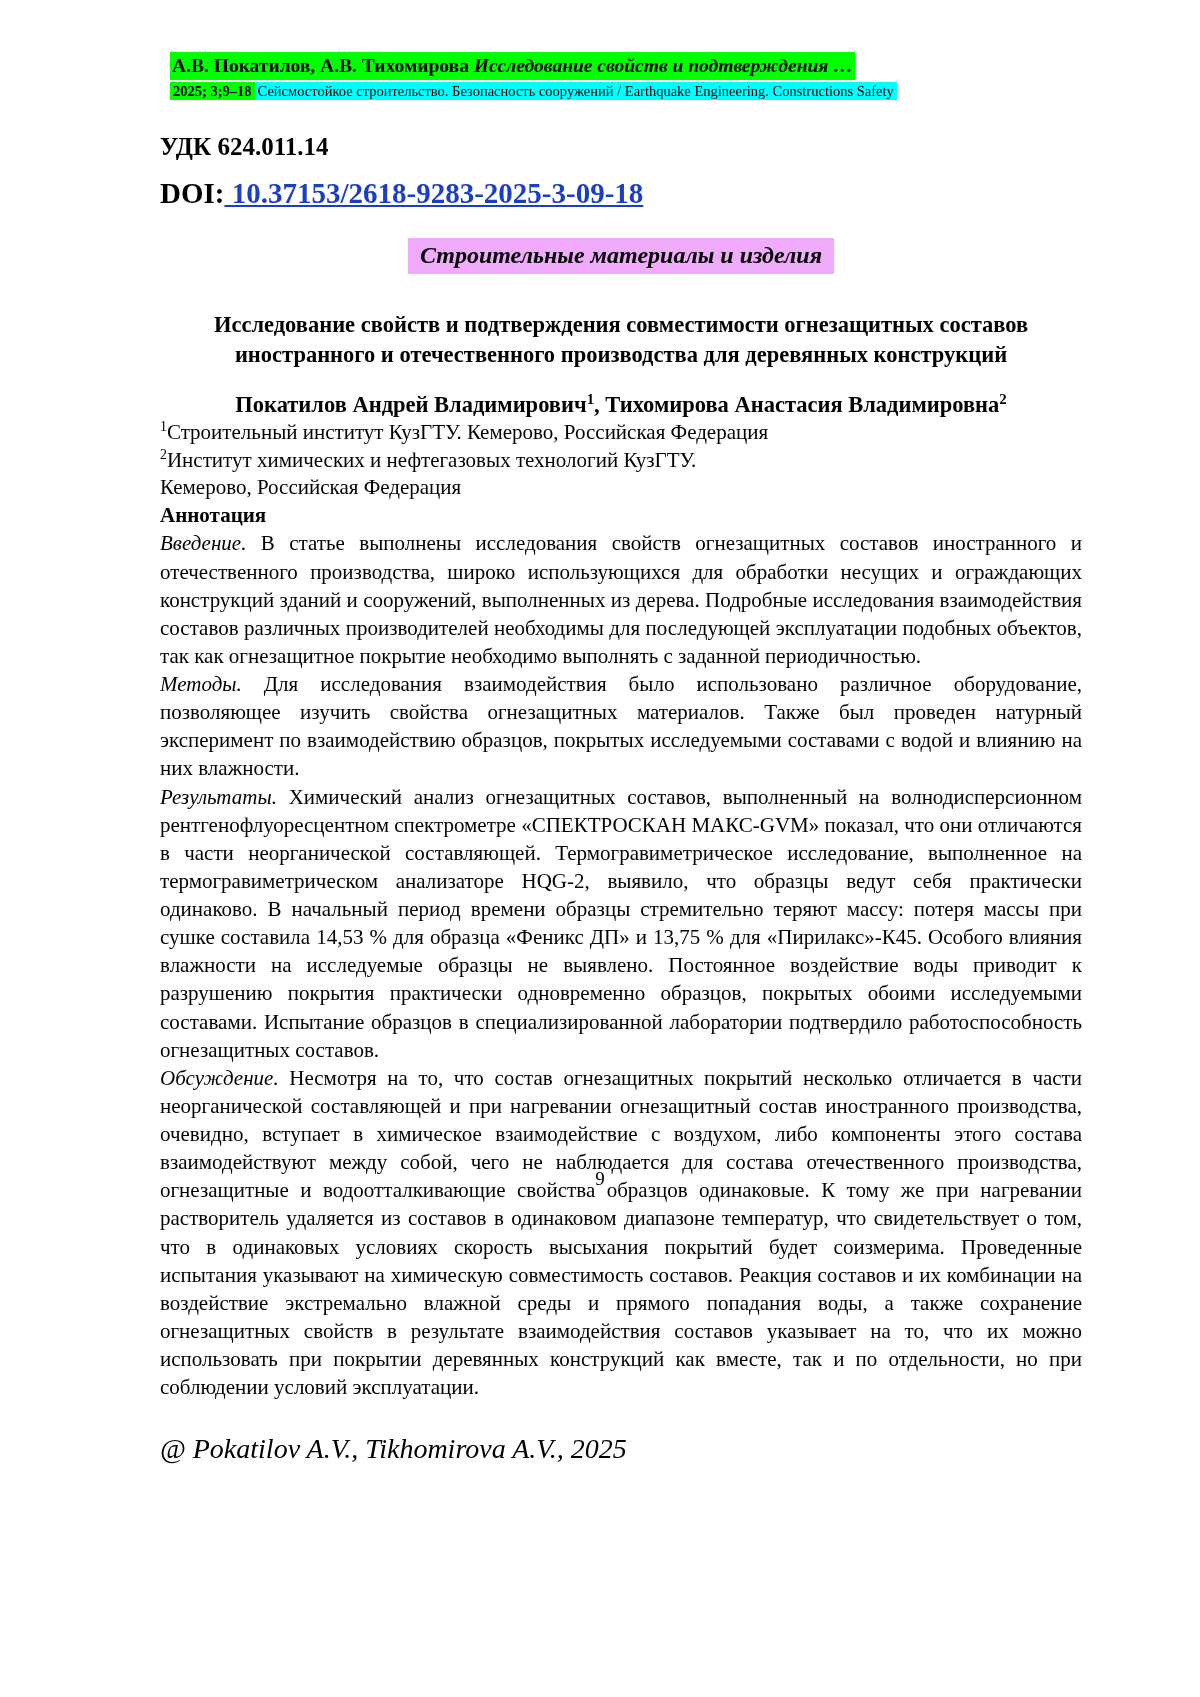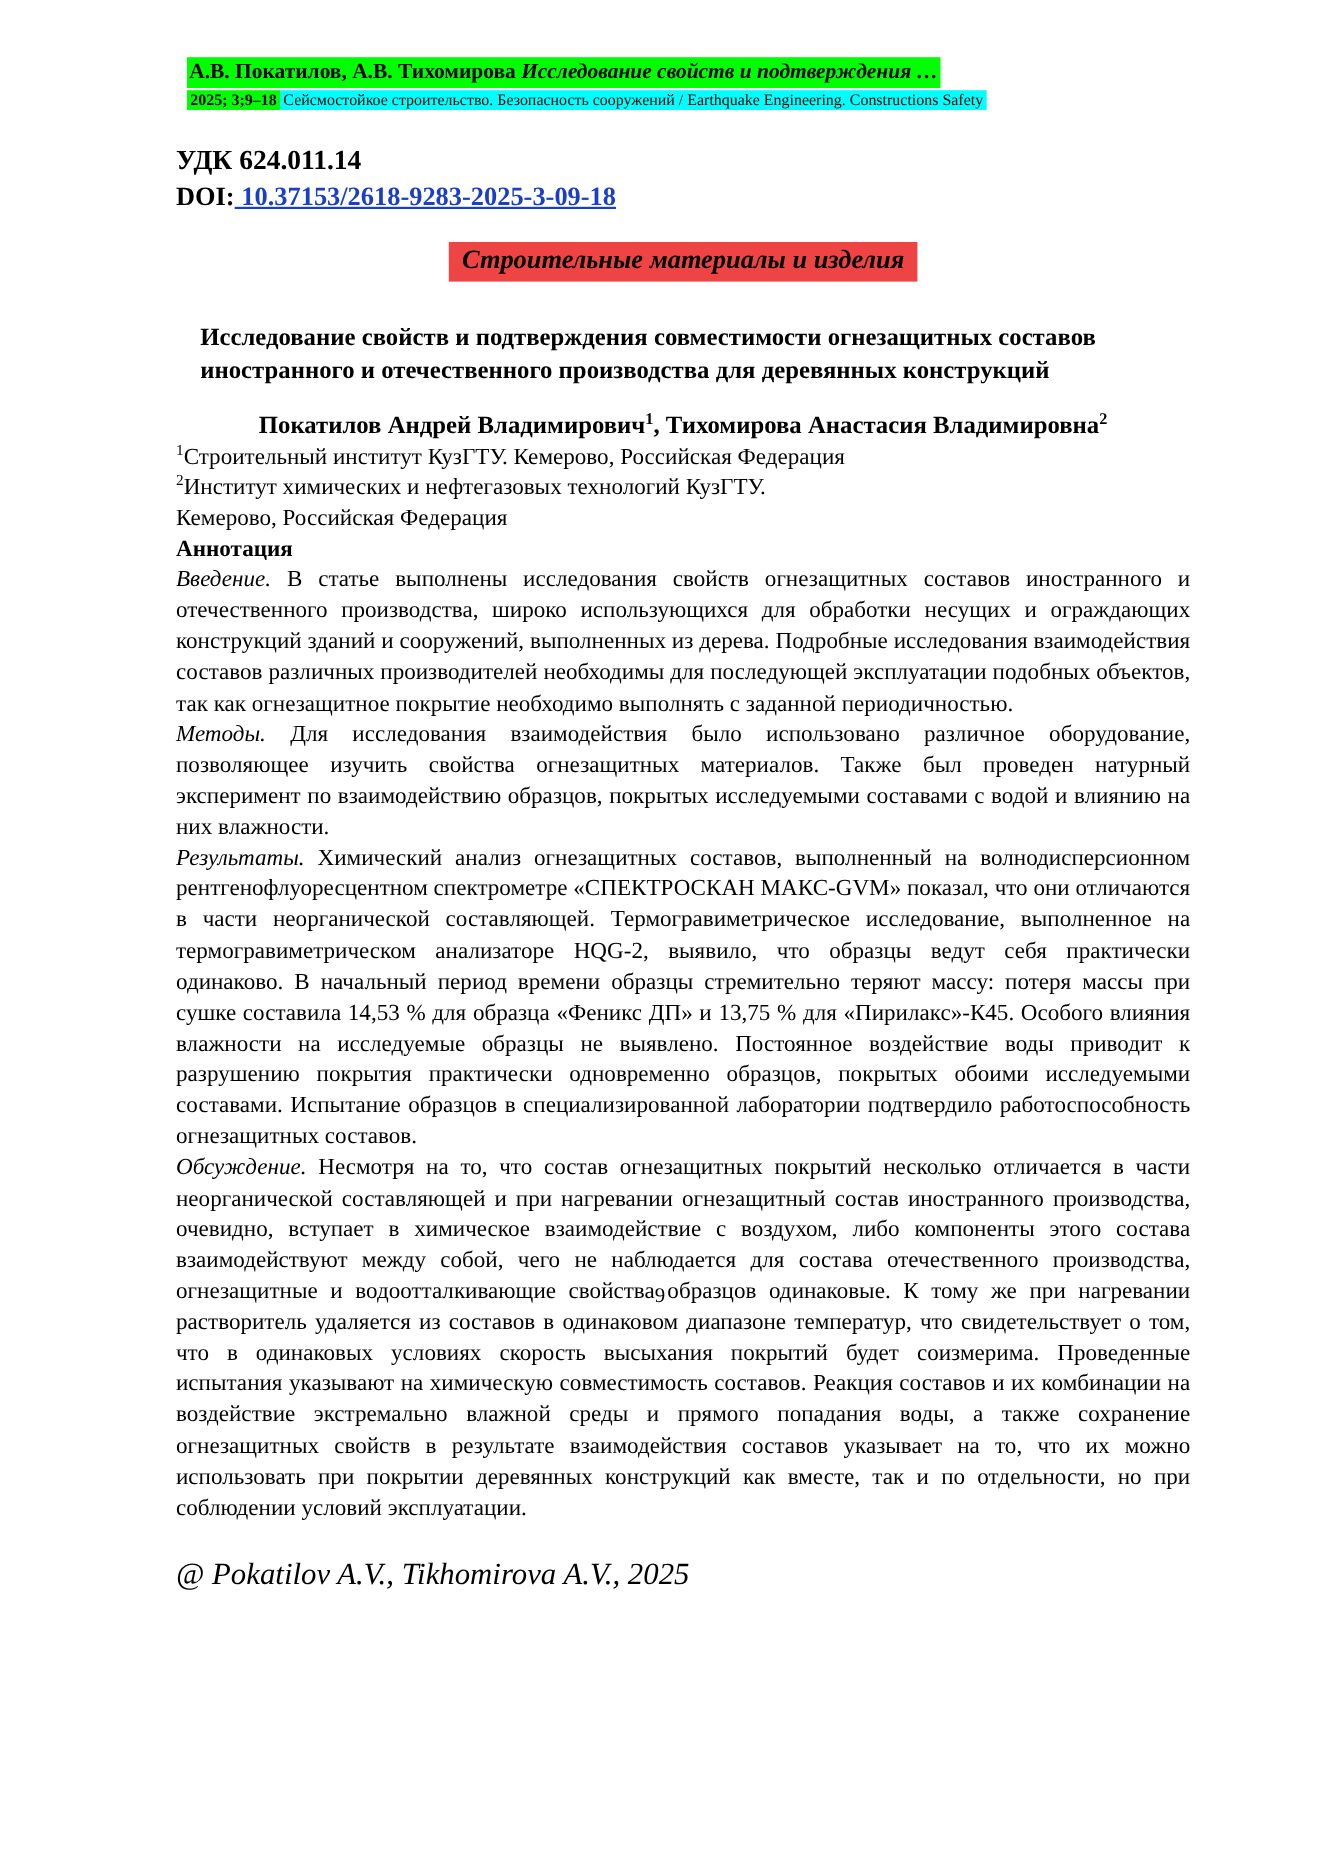--- a/index.html
+++ b/index.html
@@ -57,49 +57,50 @@
   }
 
   
   .udk {
     margin-top: 30px;
     font-size: 25px;
     font-weight: bold;
     line-height: 1.28;
   }
   .doi {
-    font-size: 24px;
+    font-size: 29px;
     font-weight: bold;
     line-height: 1.28;
-    margin-top: 1px;
+    margin-top: 12px;
   }
   .doi a, .doi .link {
     color: #1a3fc4;
     text-decoration: underline;
     font-weight: bold;
   }
 
   
   .rubric-wrap {
     text-align: center;
     margin-top: 26px;
   }
   .rubric {
     display: inline-block;
-    background: #ef4444;
+    background: #f0abfc;
     font-style: italic;
     font-weight: bold;
     font-size: 24px;
     padding: 2px 12px 3px 12px;
     line-height: 1.3;
   }
 
   
   .art-title {
     margin-top: 36px;
+    text-align: center;
     font-weight: bold;
     font-size: 22.5px;
     line-height: 1.33;
     padding: 0 22px;
   }
 
   
   .authors {
     margin-top: 20px;
     text-align: center;

